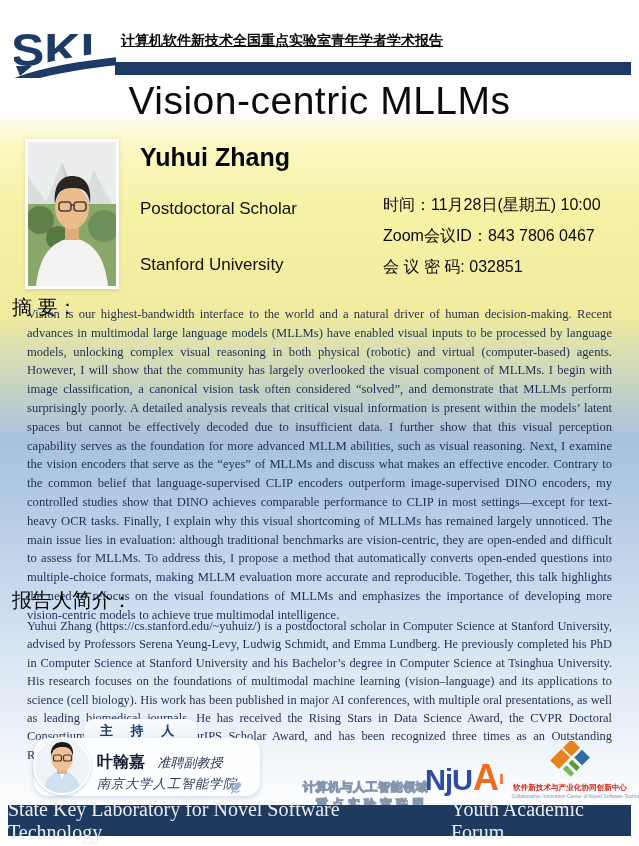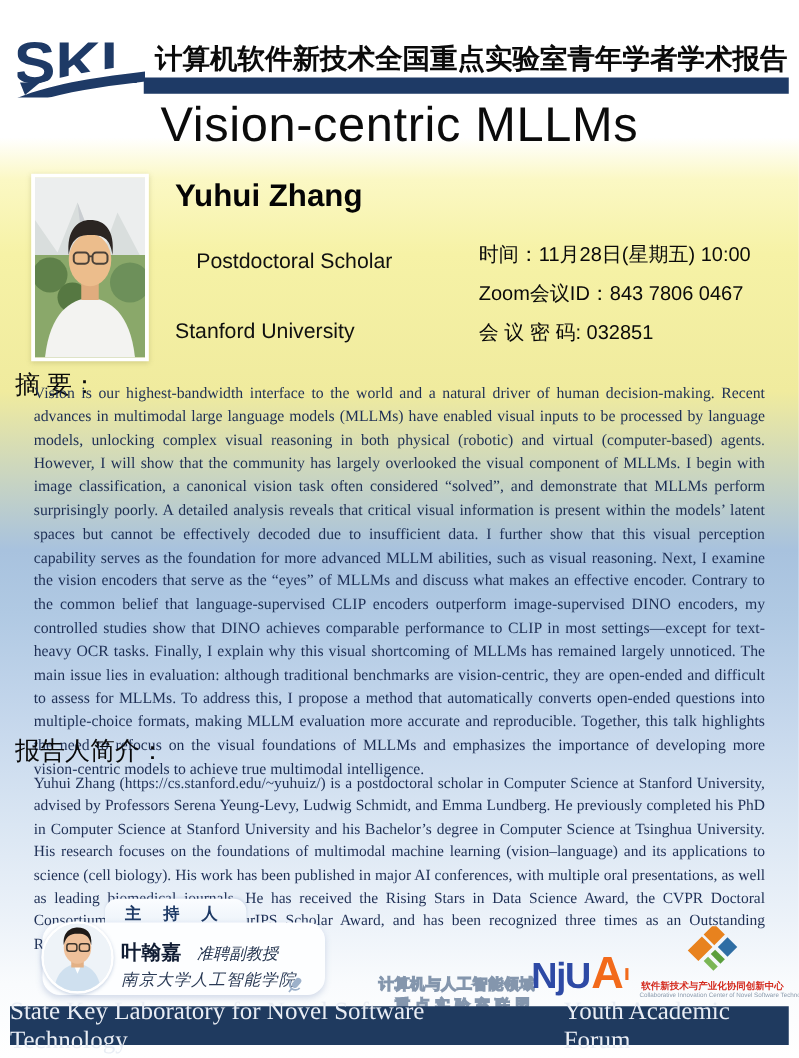--- a/index.html
+++ b/index.html
@@ -16,28 +16,28 @@
       #c5d7ec 68%,
       #dae6f3 78%,
       #ecf2f9 87%,
       #f9fbfd 93%, #ffffff 100%);
     padding-left:39px;
   }
   .abs{position:absolute;}
 
   
   .skl-logo{left:14px;top:26px;width:102px;height:52px;}
-  .hdr-text{left:121px;top:32px;width:512px;font-weight:bold;font-size:22px;color:#0a0a0a;white-space:nowrap;display:flex;justify-content:center;}
+  .hdr-text{left:121px;top:32px;width:512px;font-weight:bold;font-size:14px;color:#0a0a0a;white-space:nowrap;display:flex;justify-content:flex-start;text-decoration:underline;}
   .hdr-bar{left:115px;top:62px;width:516px;height:13px;background:#1e3a66;}
   .main-title{left:0;top:79px;width:639px;text-align:center;font-size:39px;color:#0b0b0b;letter-spacing:0.5px;}
 
   
   .photo-frame{left:25px;top:139px;width:88px;height:144px;border:3px solid #ffffff;box-shadow:0 1px 4px rgba(120,120,60,.25);}
   .sp-name{left:140px;top:143px;font-size:25px;font-weight:bold;color:#050505;}
-  .sp-role{left:157px;top:199px;font-size:17px;color:#101010;}
+  .sp-role{left:140px;top:199px;font-size:17px;color:#101010;}
   .sp-aff{left:140px;top:255px;font-size:17px;color:#101010;}
   .sched{left:383px;top:189px;font-size:16px;color:#0a0a0a;line-height:31px;white-space:nowrap;}
 
   
   .sec-h{font-size:20px;font-weight:normal;color:#090909;}
   .abs-h{left:12px;top:294px;}
   .bio-h{left:12px;top:587px;}
   .para{left:27px;width:585px;font-family:"Liberation Serif",serif;color:#1e2f55;text-align:justify;}
   .abs-p{top:305px;font-size:12.6px;line-height:18.8px;}
   .bio-p{top:617px;font-size:12.4px;line-height:18.4px;}

